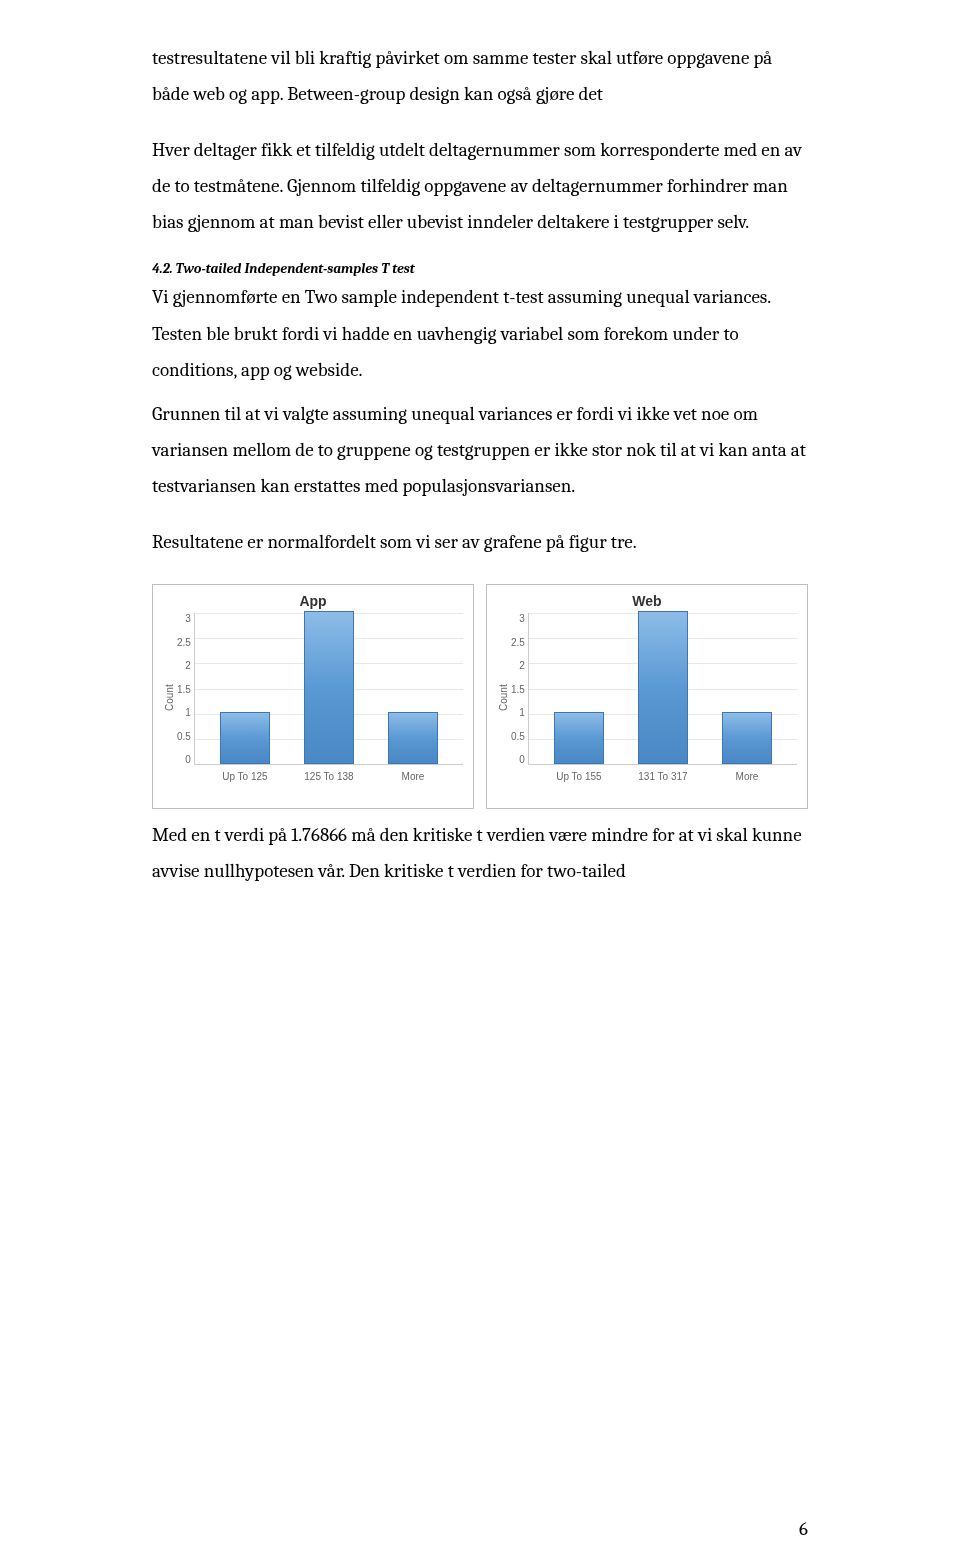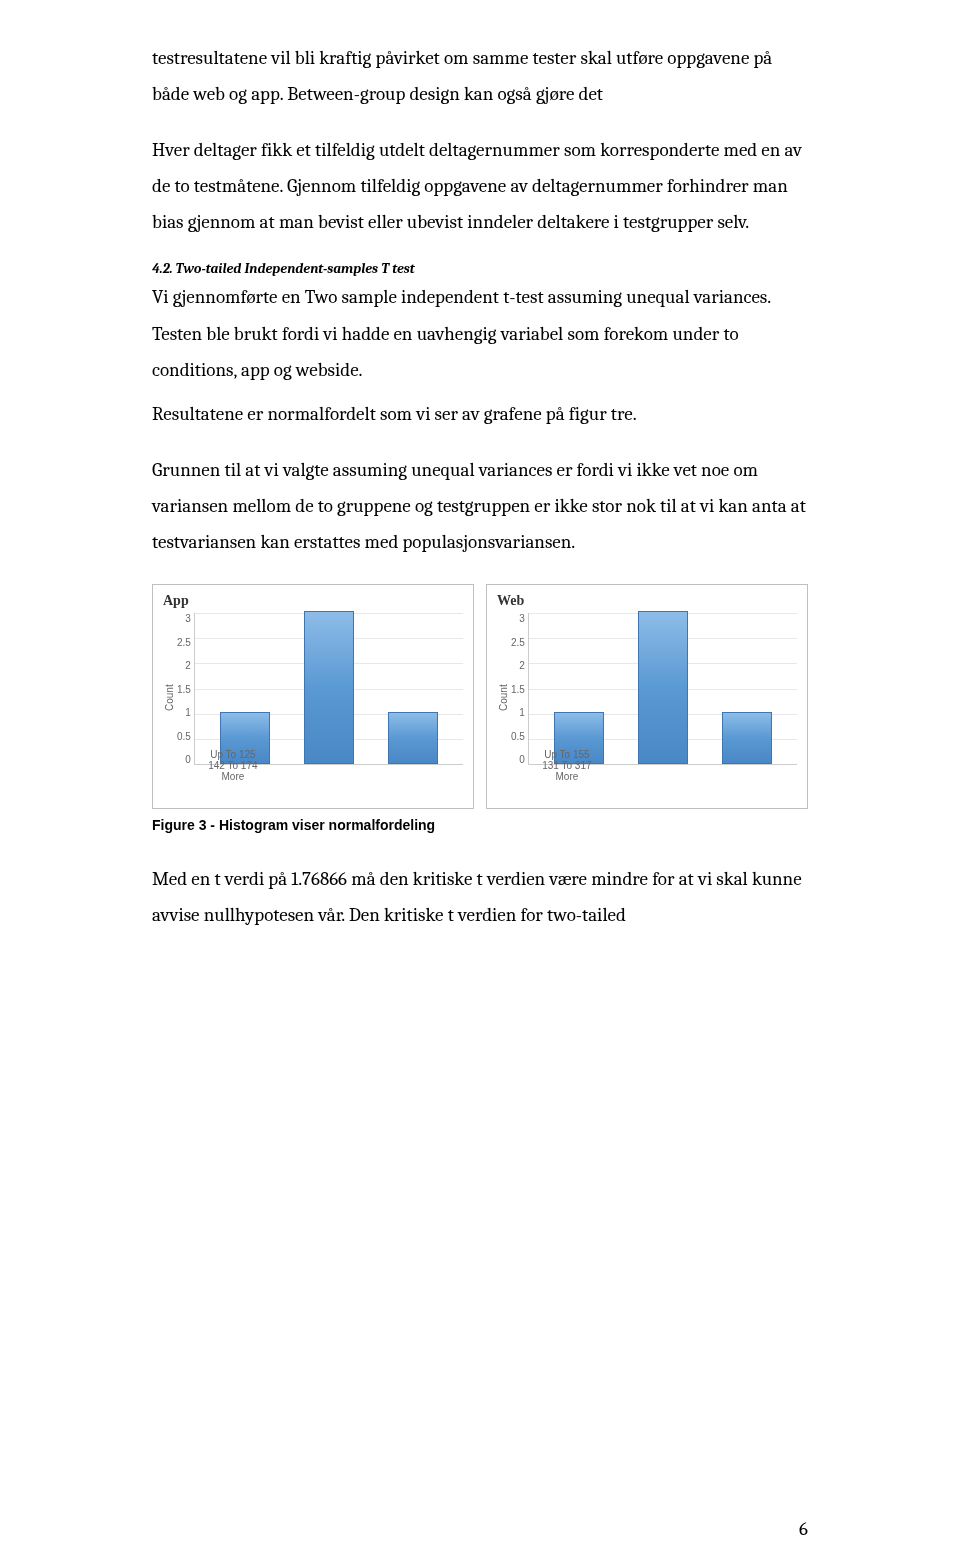--- a/index.html
+++ b/index.html
@@ -38,22 +38,22 @@
   .chart-box {
     border: 1px solid #bfbfbf;
     background: #fff;
     flex: 1;
     padding: 8px 10px 10px 10px;
     box-sizing: border-box;
     height: 225px;
     position: relative;
   }
   .chart-title {
-    text-align: left;
-    font-family: Liberation Serif, serif;
+    text-align: center;
+    font-family: Liberation Sans, sans-serif;
     font-size: 14px;
     font-weight: bold;
     color: #333;
     margin-bottom: 4px;
   }
   .chart-body {
     display: flex;
     height: 170px;
   }
   .y-axis-label {
@@ -110,21 +110,20 @@
     position: absolute;
     bottom: -18px;
     left: 0;
     right: 0;
     display: flex;
     justify-content: space-around;
     padding: 0 8px;
     font-family: Arial, sans-serif;
     font-size: 10px;
     color: #666;
-    flex-direction: column;
   }
   .x-ticks span {
     width: 60px;
     text-align: center;
   }
   .figure-caption {
     font-family: Arial, Helvetica, sans-serif;
     font-size: 14px;
     font-weight: bold;
     margin: 6px 0 28px 0;
@@ -143,23 +142,23 @@
 <div class="page">
 
   <p>testresultatene vil bli kraftig påvirket om samme tester skal utføre oppgavene på både web og app. Between-group design kan også gjøre det</p>
 
 
   <p>Hver deltager fikk et tilfeldig utdelt deltagernummer som korresponderte med en av de to testmåtene. Gjennom tilfeldig oppgavene av deltagernummer forhindrer man bias gjennom at man bevist eller ubevist inndeler deltakere i testgrupper selv.</p>
 
   <div class="section-heading">4.2. Two-tailed Independent-samples T test</div>
 
   <p style="margin-bottom:8px">Vi gjennomførte en Two sample independent t-test assuming unequal variances. Testen ble brukt fordi vi hadde en uavhengig variabel som forekom under to conditions, app og webside.</p>
+  <p>Grunnen til at vi valgte assuming unequal variances er fordi vi ikke vet noe om variansen mellom de to gruppene og testgruppen er ikke stor nok til at vi kan anta at testvariansen kan erstattes med populasjonsvariansen.</p>
+
   <p>Resultatene er normalfordelt som vi ser av grafene på figur tre.</p>
-
-  <p>Grunnen til at vi valgte assuming unequal variances er fordi vi ikke vet noe om variansen mellom de to gruppene og testgruppen er ikke stor nok til at vi kan anta at testvariansen kan erstattes med populasjonsvariansen.</p>
 
   <div class="charts-row">
 
     <div class="chart-box">
       <div class="chart-title">App</div>
       <div class="chart-body">
         <div class="y-axis-label">Count</div>
         <div class="y-ticks">
           <span>3</span>
           <span>2.5</span>
@@ -179,21 +178,21 @@
               <div class="gridline"></div>
             <div class="gridline" style="border:none"></div>
           </div>
           <div class="bars">
             <div class="bar" style="height:33.3%"></div>
             <div class="bar" style="height:100%"></div>
             <div class="bar" style="height:33.3%"></div>
           </div>
           <div class="x-ticks">
             <span>Up To 125</span>
-            <span>142 To 174</span>
+            <span>125 To 138</span>
             <span>More</span>
           </div>
         </div>
       </div>
     </div>
 
     <div class="chart-box">
       <div class="chart-title">Web</div>
       <div class="chart-body">
         <div class="y-axis-label">Count</div>
@@ -225,18 +224,17 @@
             <span>Up To 155</span>
             <span>131 To 317</span>
             <span>More</span>
           </div>
         </div>
       </div>
     </div>
 
   </div>
 
-  <div class="figure-caption">Figure 3 - Histogram viser normalfordeling</div>
 
   <p>Med en t verdi på 1.76866 må den kritiske t verdien være mindre for at vi skal kunne avvise nullhypotesen vår. Den kritiske t verdien for two-tailed</p>
 
   <div class="page-number">6</div>
 </div>
 
 </body></html>

